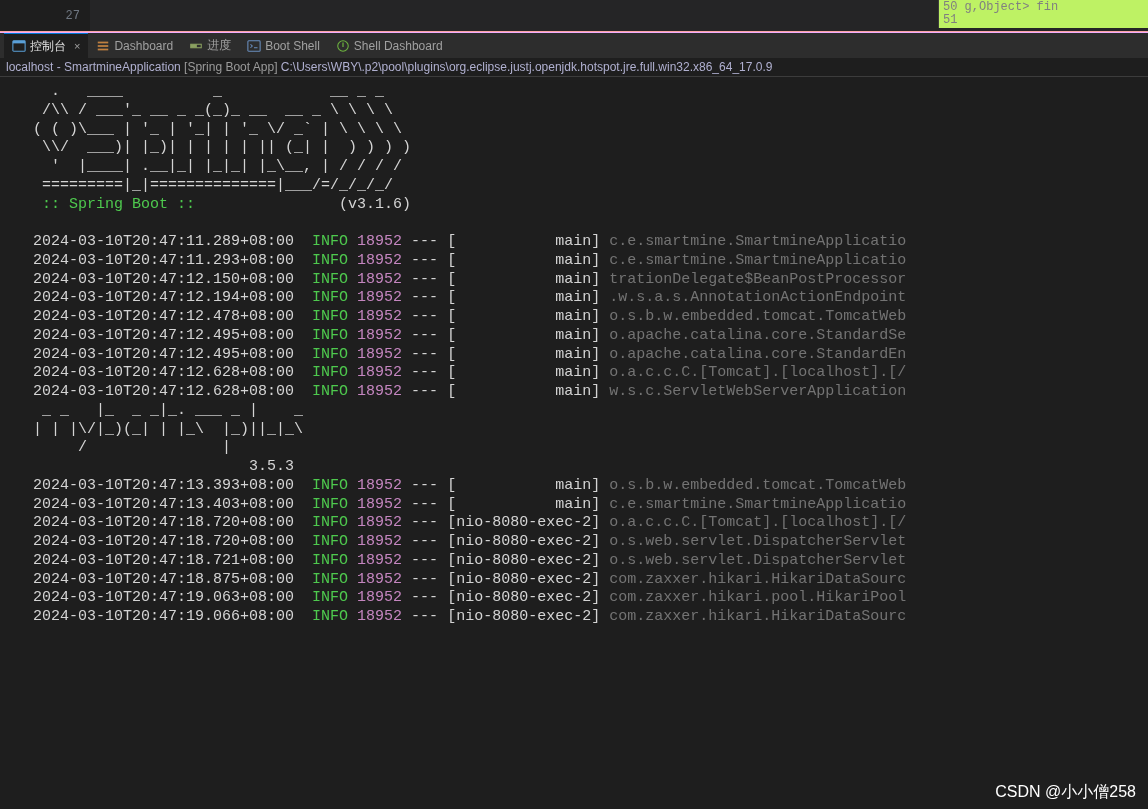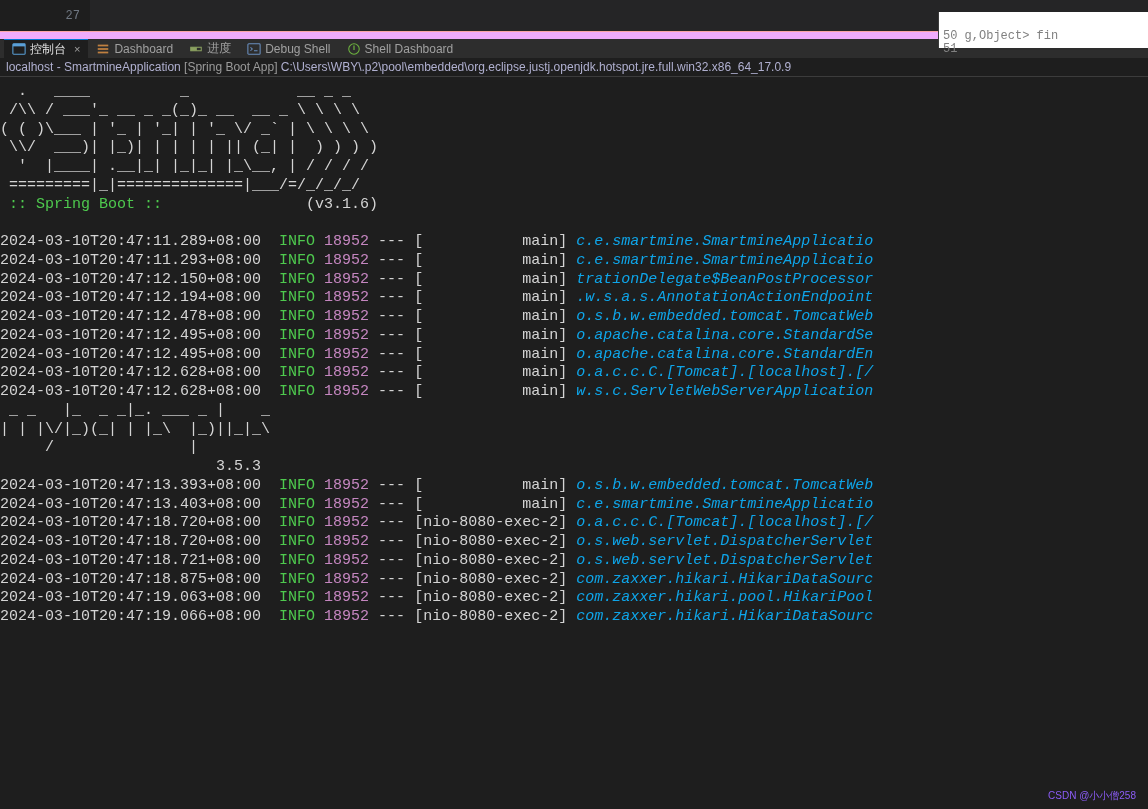--- a/index.html
+++ b/index.html
@@ -28,40 +28,40 @@
     font-size: 12px;
     background: #1e1e1e;
     height: 100%;
     display:flex;
     align-items:center;
     justify-content:flex-end;
   }
   .right-snippet {
     position: absolute;
     right: 0;
-    top: 12px;
+    top: 0;
     width: 210px;
     height: 28px;
-    background: #ffffff;
+    background: #bef264;
     color: #808080;
     font-size: 12px;
-    padding: 18px 4px;
+    padding: 1px 4px;
     border-left: 1px solid #3c3c3c;
     line-height: 1.1;
     white-space: pre;
   }
   .tab-bar {
     background: #2d2d2d;
     height: 26px;
     display: flex;
     align-items: center;
     font-family: "Segoe UI", Tahoma, sans-serif;
     font-size: 12px;
     padding-left: 4px;
-    border-top: 7px solid #f0abfc;
+    border-top: 1px solid #f0abfc;
   }
   .tab {
     display: flex;
     align-items: center;
     padding: 0 8px;
     height: 100%;
     color: #a0a0a0;
     cursor: pointer;
     gap: 4px;
   }
@@ -82,38 +82,39 @@
     overflow: hidden;
   }
   .launch-line .gray { color: #9a9a9a; }
   .console {
     background: #1e1e1e;
     padding: 6px 14px 0 0;
     white-space: pre;
     font-size: 15px;
     line-height: 1.25;
     overflow: hidden;
+    margin-left: 33px;
   }
   .green { color: #4ec94e; }
   .white { color: #d4d4d4; }
   .ascii { color: #d4d4d4; font-size: 15px; line-height: 1.25; }
   .log-line { display: flex; }
   .ts { color: #d4d4d4; }
   .lvl { color: #4ec94e; }
   .pid { color: #c586c0; }
   .dashes { color: #d4d4d4; }
   .thread { color: #d4d4d4; }
-  .logger { color: #0ea5e9; font-style: italic; }
+  .logger { color: #737373; }
   .watermark {
     position: absolute;
     bottom: 6px;
     right: 12px;
-    color: #8b5cf6;
+    color: #ffffff;
     font-family: "Segoe UI", "Microsoft YaHei", sans-serif;
-    font-size: 10px;
+    font-size: 16px;
   }
 </style>
 </head>
 <body>
 
 <div class="top-gutter">
   <div class="line-num-box">27</div>
 </div>
 <div class="right-snippet">50 g,Object&gt; fin
 51</div>
@@ -148,35 +149,35 @@
       </span>
       <span>进度</span>
     </div>
     <div class="tab">
       <span class="tab-icon">
         <svg width="14" height="14" viewBox="0 0 16 16">
           <rect x="1" y="2" width="14" height="12" rx="1" fill="none" stroke="#6a8fbf" stroke-width="1.2"></rect>
           <path d="M4 6l2 2-2 2M8 10h4" stroke="#6a8fbf" stroke-width="1.2" fill="none"></path>
         </svg>
       </span>
-      <span>Debug Shell</span>
+      <span>Boot Shell</span>
     </div>
     <div class="tab">
       <span class="tab-icon">
         <svg width="14" height="14" viewBox="0 0 16 16">
           <circle cx="8" cy="8" r="6" fill="none" stroke="#6db33f" stroke-width="1.2"></circle>
           <path d="M8 4v5" stroke="#6db33f" stroke-width="1.4"></path>
         </svg>
       </span>
       <span>Shell Dashboard</span>
     </div>
   </div>
 
 <div class="launch-line">
-  <span>localhost - SmartmineApplication </span><span class="gray">[Spring Boot App] </span><span>C:\Users\WBY\.p2\pool\embedded\org.eclipse.justj.openjdk.hotspot.jre.full.win32.x86_64_17.0.9</span>
+  <span>localhost - SmartmineApplication </span><span class="gray">[Spring Boot App] </span><span>C:\Users\WBY\.p2\pool\plugins\org.eclipse.justj.openjdk.hotspot.jre.full.win32.x86_64_17.0.9</span>
 </div>
 
 <div class="console" id="console"><div class="ascii">  .   ____          _            __ _ _
  /\\ / ___'_ __ _ _(_)_ __  __ _ \ \ \ \
 ( ( )\___ | '_ | '_| | '_ \/ _` | \ \ \ \
  \\/  ___)| |_)| | | | | || (_| |  ) ) ) )
   '  |____| .__|_| |_|_| |_\__, | / / / /
  =========|_|==============|___/=/_/_/_/
 </div><div><span class="green"> :: Spring Boot :: </span><span class="white">               (v3.1.6)</span></div>
 <div><div class="log-line"><span class="ts">2024-03-10T20:47:11.289+08:00</span><span class="white">  </span><span class="lvl">INFO</span><span class="white"> </span><span class="pid">18952</span><span class="dashes"> --- </span><span class="thread">[           main]</span><span class="white"> </span><span class="logger">c.e.smartmine.SmartmineApplicatio</span></div><div class="log-line"><span class="ts">2024-03-10T20:47:11.293+08:00</span><span class="white">  </span><span class="lvl">INFO</span><span class="white"> </span><span class="pid">18952</span><span class="dashes"> --- </span><span class="thread">[           main]</span><span class="white"> </span><span class="logger">c.e.smartmine.SmartmineApplicatio</span></div><div class="log-line"><span class="ts">2024-03-10T20:47:12.150+08:00</span><span class="white">  </span><span class="lvl">INFO</span><span class="white"> </span><span class="pid">18952</span><span class="dashes"> --- </span><span class="thread">[           main]</span><span class="white"> </span><span class="logger">trationDelegate$BeanPostProcessor</span></div><div class="log-line"><span class="ts">2024-03-10T20:47:12.194+08:00</span><span class="white">  </span><span class="lvl">INFO</span><span class="white"> </span><span class="pid">18952</span><span class="dashes"> --- </span><span class="thread">[           main]</span><span class="white"> </span><span class="logger">.w.s.a.s.AnnotationActionEndpoint</span></div><div class="log-line"><span class="ts">2024-03-10T20:47:12.478+08:00</span><span class="white">  </span><span class="lvl">INFO</span><span class="white"> </span><span class="pid">18952</span><span class="dashes"> --- </span><span class="thread">[           main]</span><span class="white"> </span><span class="logger">o.s.b.w.embedded.tomcat.TomcatWeb</span></div><div class="log-line"><span class="ts">2024-03-10T20:47:12.495+08:00</span><span class="white">  </span><span class="lvl">INFO</span><span class="white"> </span><span class="pid">18952</span><span class="dashes"> --- </span><span class="thread">[           main]</span><span class="white"> </span><span class="logger">o.apache.catalina.core.StandardSe</span></div><div class="log-line"><span class="ts">2024-03-10T20:47:12.495+08:00</span><span class="white">  </span><span class="lvl">INFO</span><span class="white"> </span><span class="pid">18952</span><span class="dashes"> --- </span><span class="thread">[           main]</span><span class="white"> </span><span class="logger">o.apache.catalina.core.StandardEn</span></div><div class="log-line"><span class="ts">2024-03-10T20:47:12.628+08:00</span><span class="white">  </span><span class="lvl">INFO</span><span class="white"> </span><span class="pid">18952</span><span class="dashes"> --- </span><span class="thread">[           main]</span><span class="white"> </span><span class="logger">o.a.c.c.C.[Tomcat].[localhost].[/</span></div><div class="log-line"><span class="ts">2024-03-10T20:47:12.628+08:00</span><span class="white">  </span><span class="lvl">INFO</span><span class="white"> </span><span class="pid">18952</span><span class="dashes"> --- </span><span class="thread">[           main]</span><span class="white"> </span><span class="logger">w.s.c.ServletWebServerApplication</span></div></div><div class="ascii"> _ _   |_  _ _|_. ___ _ |    _ 

